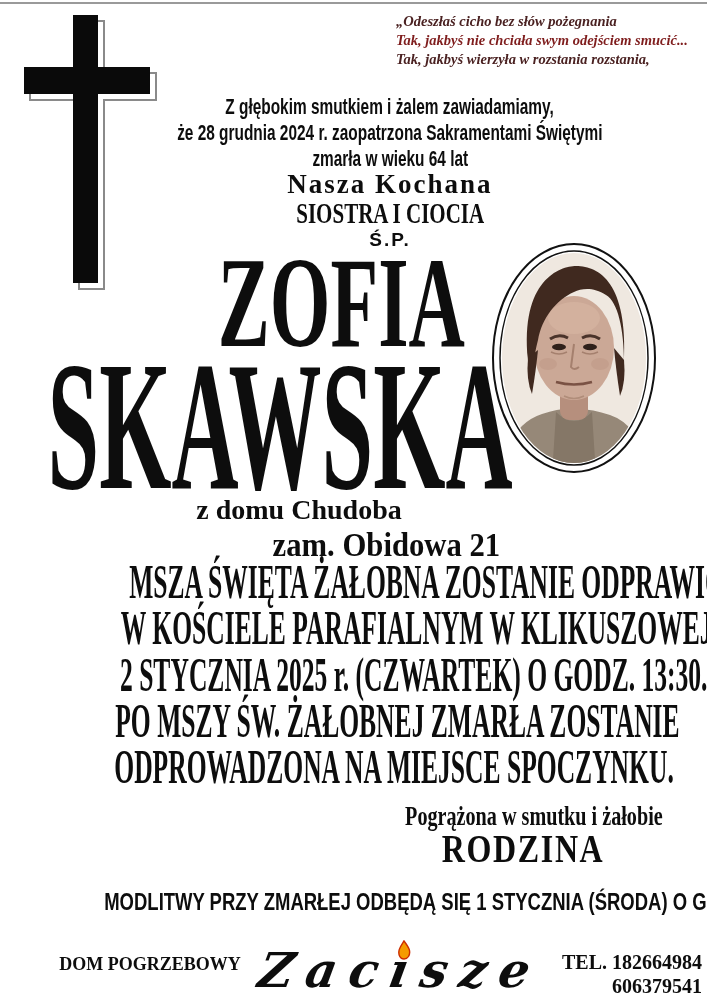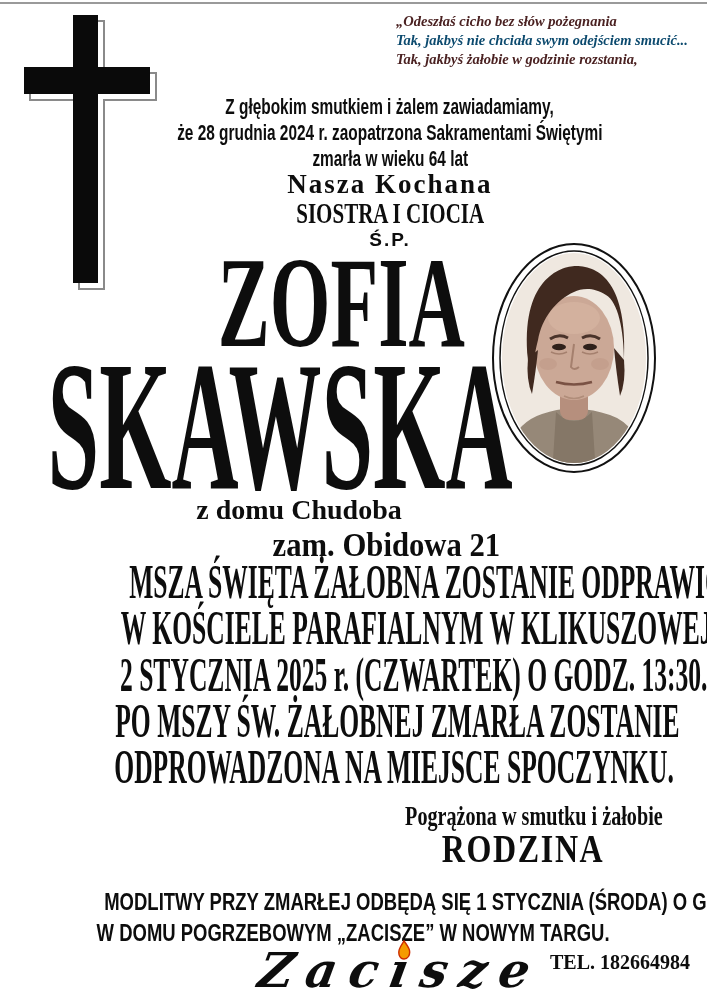--- a/index.html
+++ b/index.html
@@ -62,40 +62,40 @@
     font:bold 18px/20px "Liberation Serif",serif;}
   .home2{left:30px;width:240px;top:975px;text-align:center;
     font:bold 17px/20px "Liberation Serif",serif;margin-top:40px;}
   .home2 .cx{transform:scaleX(.93);}
 
   .logo{left:250px;top:940px;width:290px;height:60px;text-align:center;}
   .logo .cx{font:bold italic 48px/60px "DejaVu Serif","Liberation Serif",serif;
     letter-spacing:12px;transform:skewX(-10deg);}
   .flame{left:394px;top:940px;width:20px;height:22px;}
 
-  .phone{left:480px;width:210px;text-align:right;
+  .phone{left:492px;width:210px;text-align:right;
     font:bold 20px/22px "Liberation Serif",serif;}
   .ph1{top:951px;} .ph2{top:975px;}
 </style>
 </head>
 <body>
 
 <div class="poster">
 
   <div class="abs topline"></div>
 
   <svg class="abs cross-wrap" viewBox="0 0 140 282" xmlns="http://www.w3.org/2000/svg">
     <path d="M55,5 H80 V57 H132 V84 H80 V273 H55 V84 H6 V57 H55 Z" transform="translate(6,6)" fill="#ffffff" stroke="#8a8a8a" stroke-width="2"></path>
     <path d="M55,5 H80 V57 H132 V84 H80 V273 H55 V84 H6 V57 H55 Z" fill="#0a0a0a"></path>
   </svg>
 
   <div class="abs quote">
     <div style="color: rgb(74, 33, 33);">„Odeszłaś cicho bez słów pożegnania</div>
-    <div style="color: #0c4a6e;">Tak, jakbyś nie chciała swym odejściem smucić...</div>
-    <div style="color: rgb(74, 33, 33);">Tak, jakbyś żałobie w godzinie rozstania,</div>
+    <div style="color: #7f1d1d;">Tak, jakbyś nie chciała swym odejściem smucić...</div>
+    <div style="color: rgb(74, 33, 33);">Tak, jakbyś wierzyła w rozstania rozstania,</div>
   </div>
 
   <div class="abs centerline ann ann1">
     <span class="cx">Z głębokim smutkiem i żalem zawiadamiamy,</span>
   </div>
   <div class="abs centerline ann ann2">
     <span class="cx">że 28 grudnia 2024 r. zaopatrzona Sakramentami Świętymi</span>
   </div>
   <div class="abs centerline ann ann3">
     <span class="cx">zmarła w wieku 64 lat</span>
@@ -170,31 +170,30 @@
   <div class="abs mourn">
     <span class="cx">Pogrążona w smutku i żałobie</span>
   </div>
   <div class="abs signature">
     <span class="cx">RODZINA</span>
   </div>
 
   <div class="abs pray p1">
     <span class="cx">MODLITWY PRZY ZMARŁEJ ODBĘDĄ SIĘ 1 STYCZNIA (ŚRODA) O GODZ. 17.00</span>
   </div>
-  <div class="abs pray p2">
-    <span class="cx">W DOMU POGRZEBOWYM „ZACISZE” W NOWYM TARGU.</span>
-  </div>
 
+  <div class="abs home1">DOM POGRZEBOWY</div>
   <div class="abs home2">
     <span class="cx">N. TARG UL. ZACISZE 17</span>
   </div>
 
   <div class="abs logo">
     <span class="cx">Zacisze</span>
   </div>
   <svg class="abs flame" viewBox="0 0 20 22" xmlns="http://www.w3.org/2000/svg">
     <ellipse cx="10" cy="18" rx="8" ry="4.5" fill="#ffffff"></ellipse>
     <path d="M10,1 C14.5,7 17.5,11 14.5,16.5 C12.5,19.8 7.5,19.8 5.8,16.5 C3,11 6.5,6.5 10,1 Z" stroke-width="1.4" fill="#f59b00" stroke="#cc2d00"></path>
   </svg>
 
   <div class="abs phone ph1">TEL. 182664984</div>
+  <div class="abs phone ph2">606379541</div>
 
 </div>
 
 </body></html>

